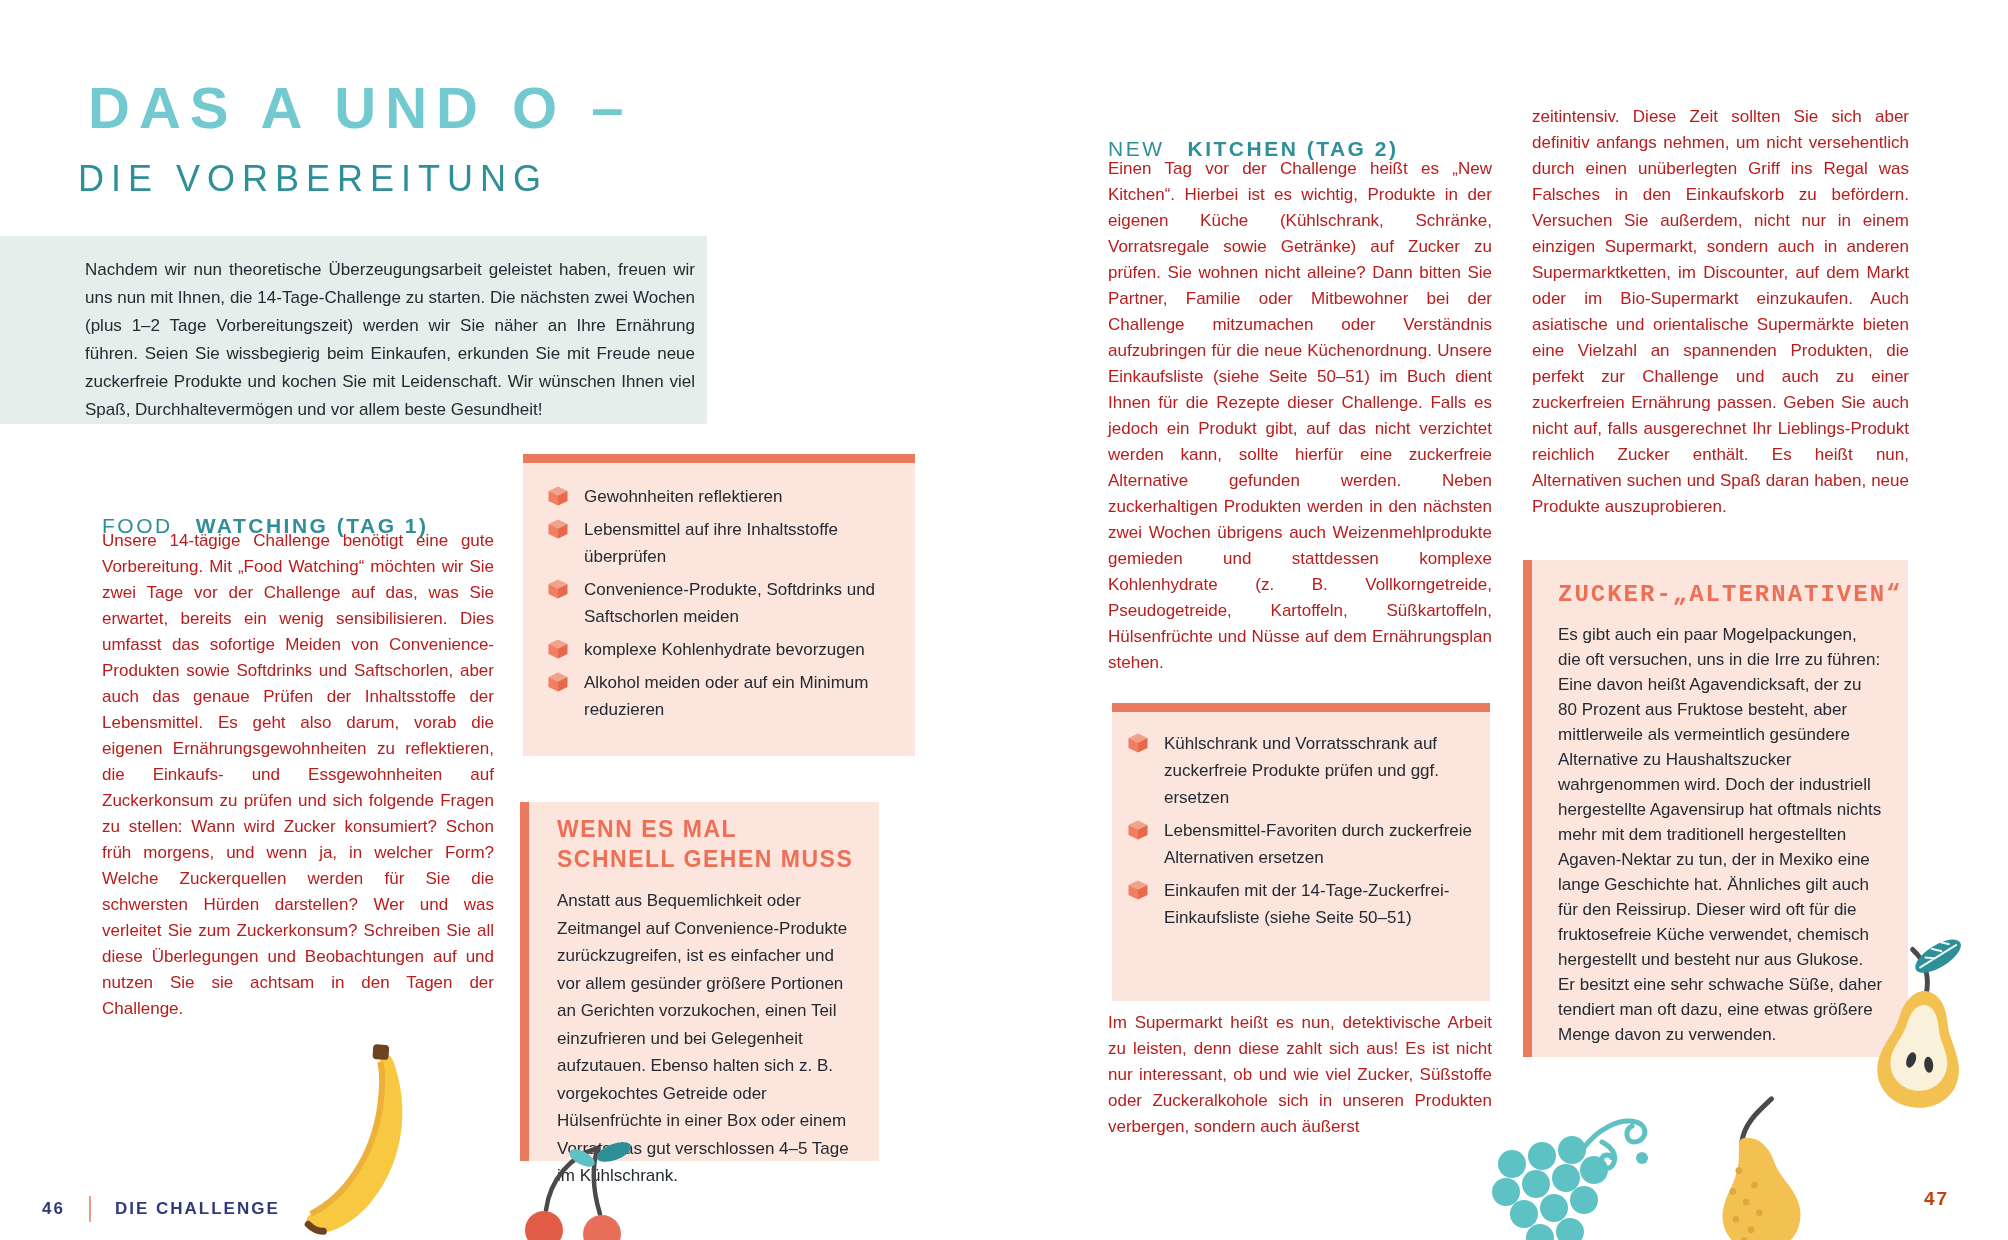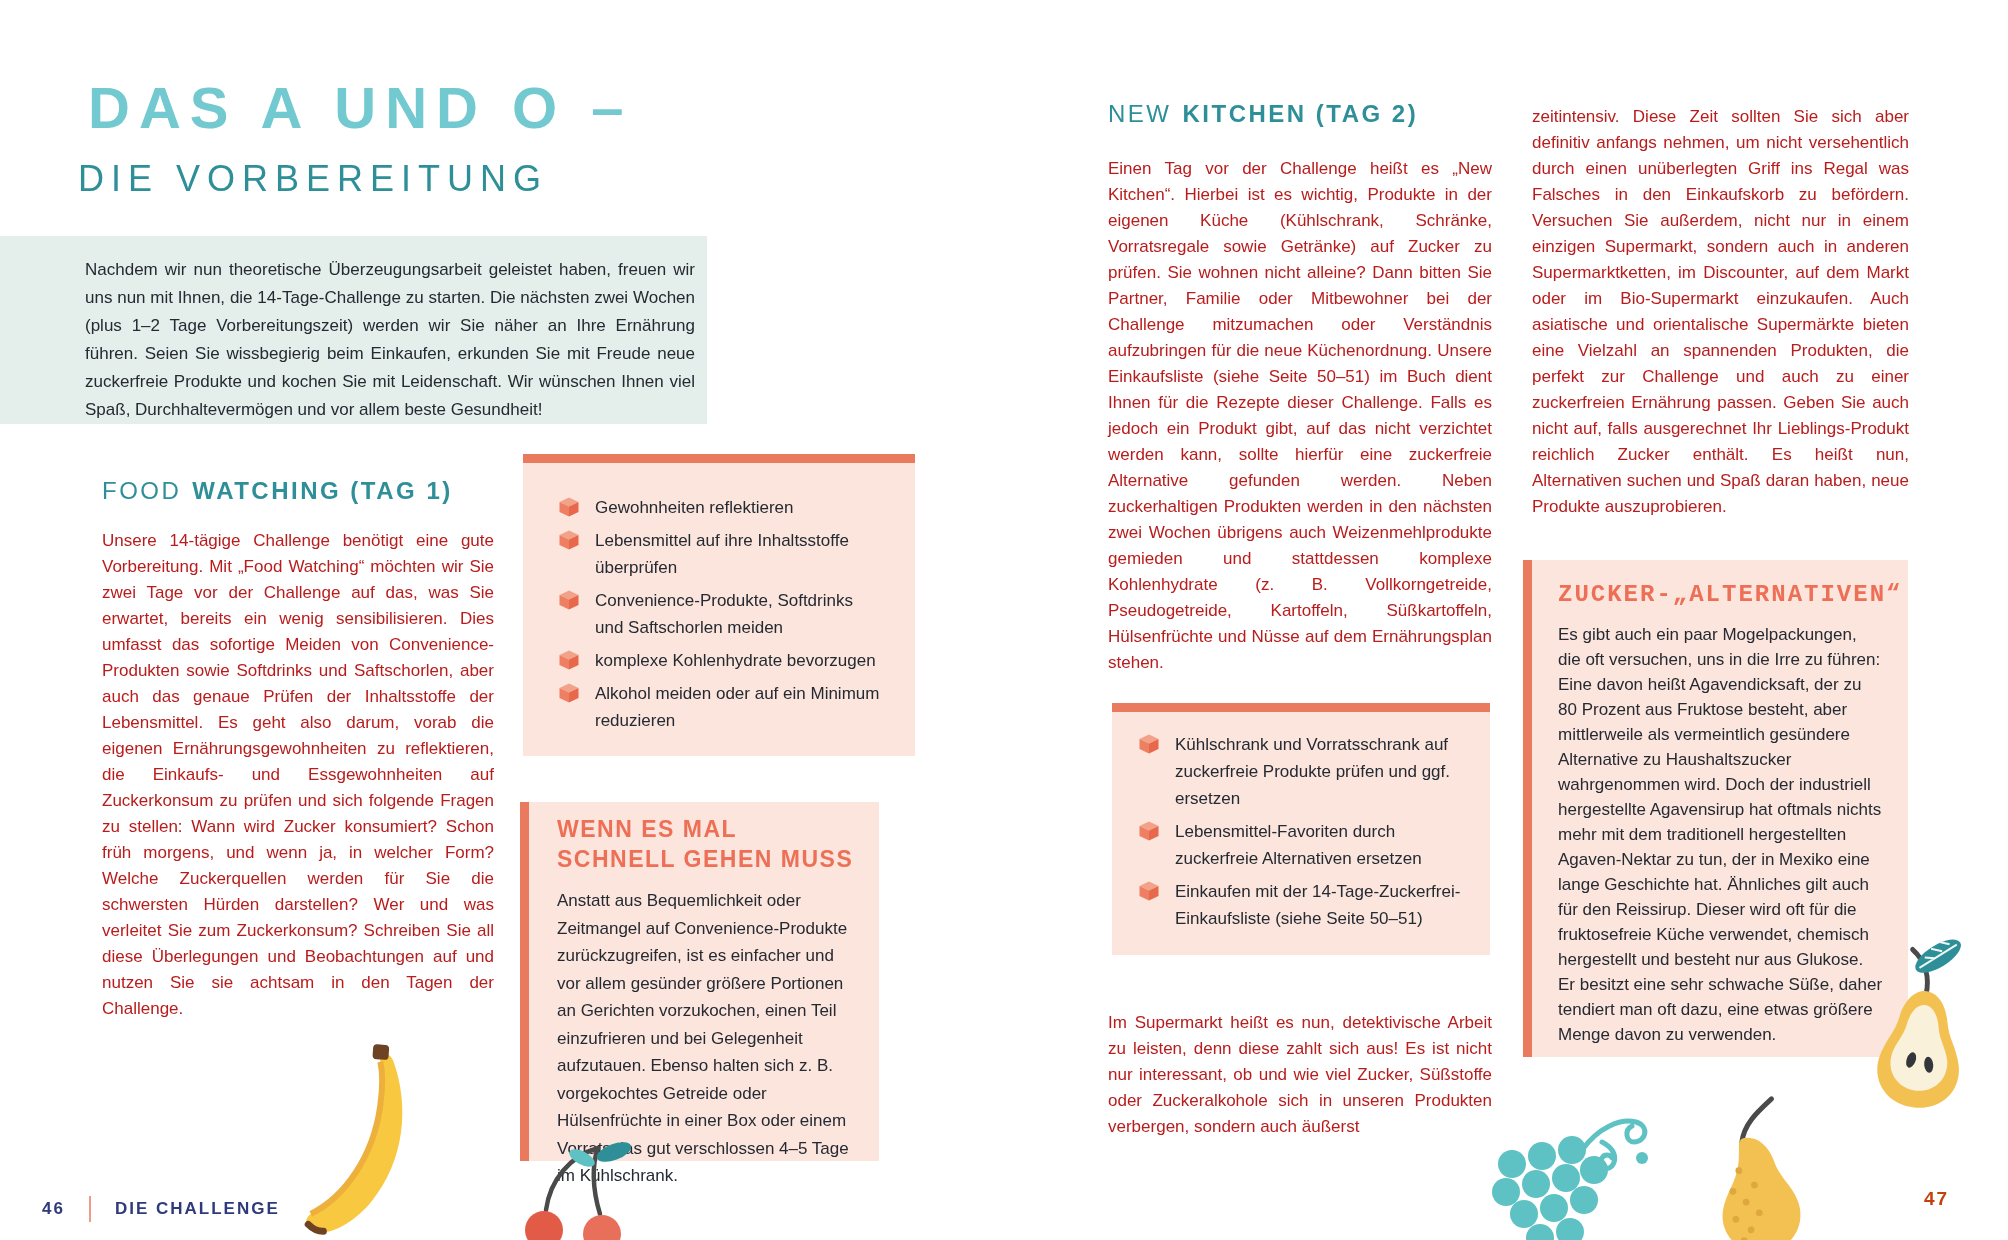--- a/index.html
+++ b/index.html
@@ -11,45 +11,45 @@
   
   .title1{left:88px;top:74px;font-size:58px;font-weight:700;letter-spacing:9px;color:#72c9cf;white-space:nowrap;}
   .title2{left:78px;top:158px;font-size:36px;font-weight:400;letter-spacing:7px;color:#2f8f99;white-space:nowrap;}
   
   .intro-box{
     left:0;top:236px;width:707px;height:188px;background:#e4eeea;box-sizing:border-box;
     padding:20px 12px 0 85px;font-size:17px;line-height:28px;font-weight:500;
   }
   .jtext{text-align:justify;text-align-last:left;hyphens:auto;-webkit-hyphens:auto;}
   
-  .sec-head{display:flex;gap:11px;font-size:24px;letter-spacing:2.5px;color:#2f8f99;white-space:nowrap;}
+  .sec-head{display:flex;gap:23px;font-size:21px;letter-spacing:2.5px;color:#2f8f99;white-space:nowrap;margin-top:37px;}
   .sh-light{font-weight:400;}
   .sh-bold{font-weight:700;}
   #food-head{left:102px;top:477px;}
   #new-head{left:1108px;top:100px;}
   
   .body-col{font-size:17px;line-height:26px;color:#b91c1c;}
   #left-body{left:102px;top:528px;width:392px;}
   #r-col1a{left:1108px;top:156px;width:384px;}
   #r-col1b{left:1108px;top:1010px;width:384px;}
   #r-col2{left:1532px;top:104px;width:377px;}
   
   .pink{background:#fbe5dd;box-sizing:border-box;}
   .topbar{border-top:9px solid #e97a5e;}
   .leftbar{border-left:9px solid #e97a5e;}
   #box1{left:523px;top:454px;width:392px;height:302px;padding:20px 18px 0 25px;}
-  #r-box{left:1112px;top:703px;width:378px;height:252px;padding:8px 14px 0 16px;}
+  #r-box{left:1112px;top:703px;width:378px;height:298px;padding:18px 14px 0 16px;}
   #wenn-box{left:520px;top:802px;width:359px;height:359px;padding:12px 24px 0 28px;}
   #alt-box{left:1523px;top:560px;width:385px;height:497px;padding:20px 24px 0 26px;}
   .box-head{font-size:23px;line-height:30px;font-weight:700;color:#ed6f56;letter-spacing:1.5px;margin:0 0 13px 0;}
   #alt-box .box-head{font-size:24px;letter-spacing:2px;margin-bottom:12px;white-space:nowrap;font-family:Liberation Mono, monospace;}
   .box-body{font-size:17px;line-height:27.5px;}
   #alt-box .box-body{line-height:25px;}
   
-  .checklist{list-style:none;margin:11px;padding:0;}
+  .checklist{list-style:none;margin:0;padding:0;}
   .check-item{display:flex;gap:16px;margin-bottom:6px;font-size:17px;line-height:27px;}
   .cube{flex:0 0 20px;width:20px;height:20px;margin-top:3px;}
   
   .footer-left{left:42px;top:1196px;display:flex;align-items:center;gap:24px;
     color:#2e3a7a;font-weight:700;font-size:17px;letter-spacing:2px;}
   .footer-divider{width:2px;height:26px;background:#f09a8c;}
   .page-num-right{left:1924px;top:1188px;font-size:19px;font-weight:700;color:#c2410c;letter-spacing:2px;text-align:center;}
   
   #banana{left:288px;top:1040px;transform:rotate(-8deg);}
   #cherries{left:512px;top:1138px;}

